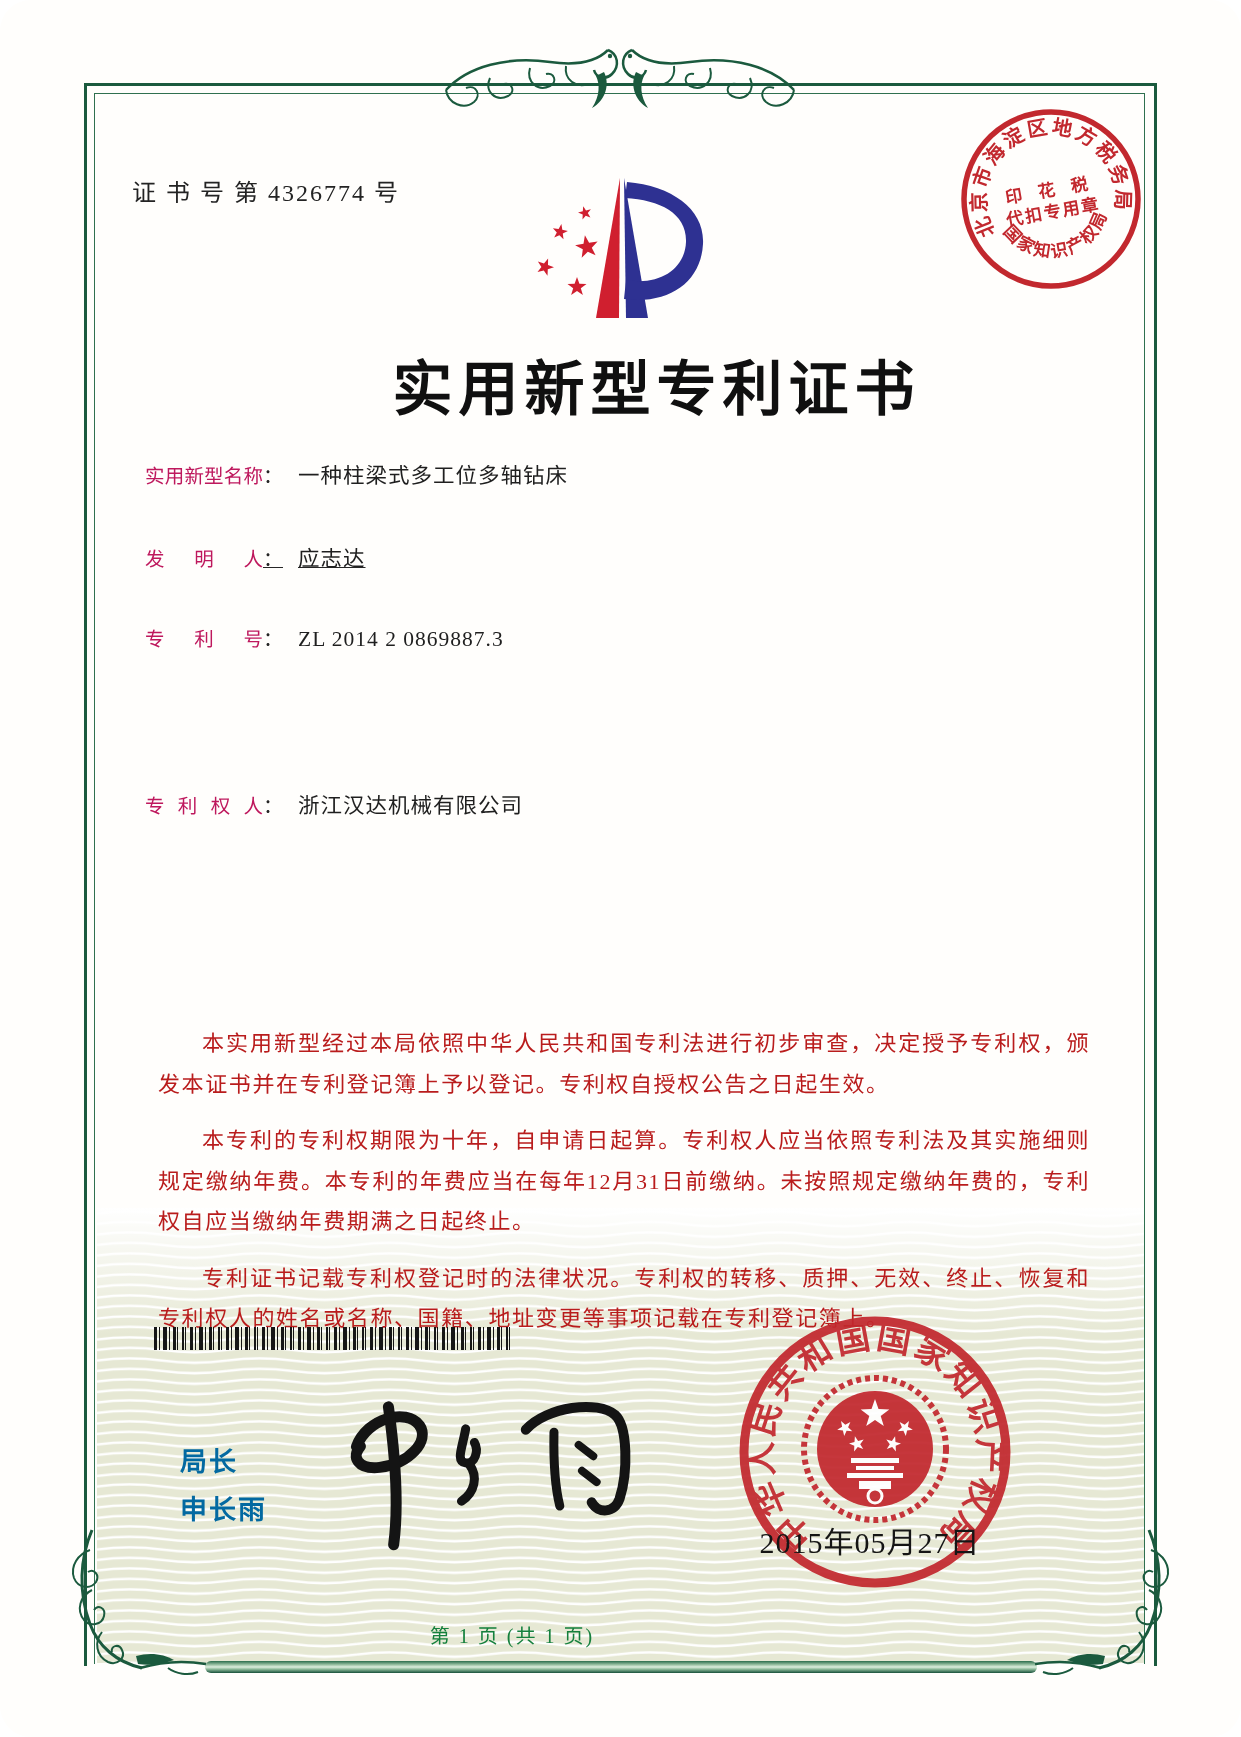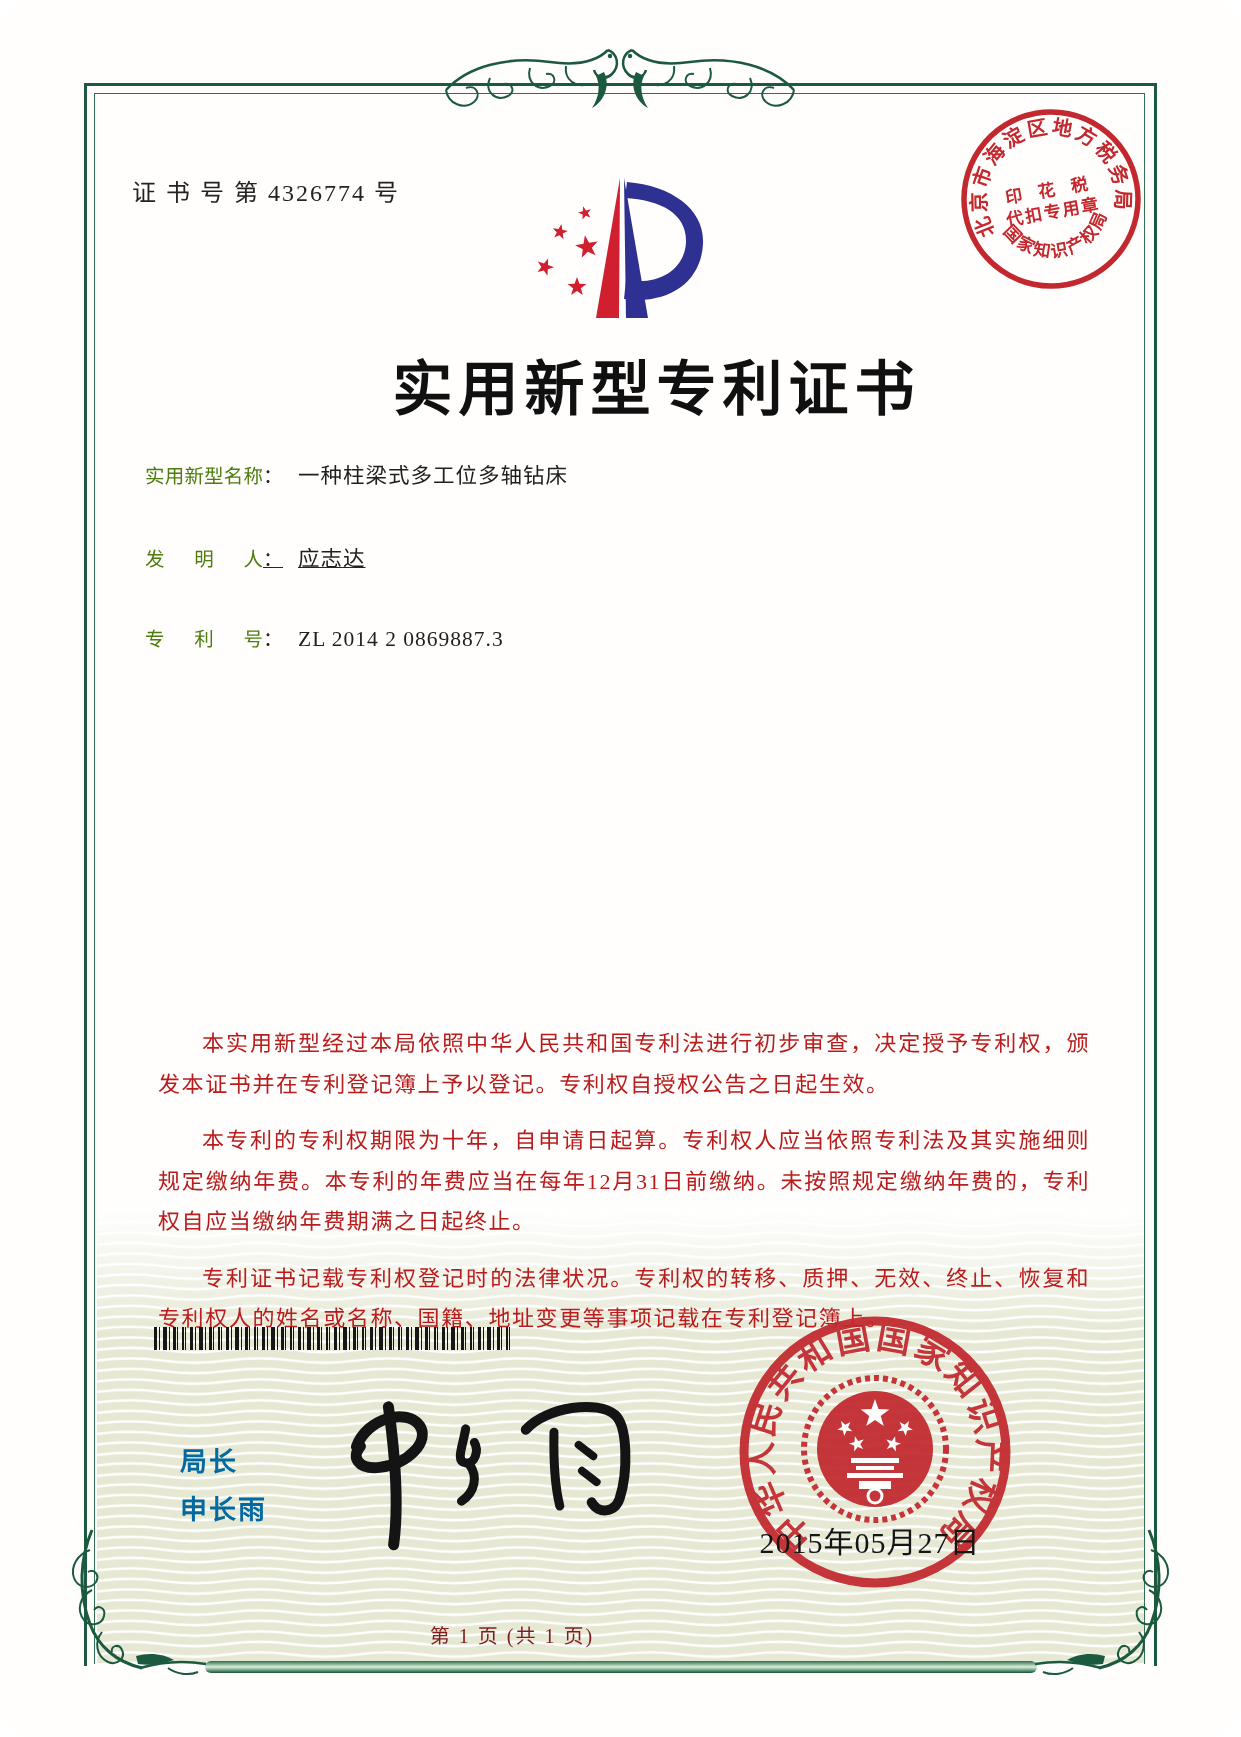--- a/index.html
+++ b/index.html
@@ -27,21 +27,21 @@
     border-radius:6px;
     background:linear-gradient(180deg,#2a6c4b 0%,#9dc3a6 32%,#ddeede 50%,#8fbb9b 68%,#17503a 100%);}
 
   .cert-no{left:132px;top:173px;font-size:24px;letter-spacing:2px;color:#232323;}
 
   .title{left:84px;top:340px;width:1073px;text-align:center;
     font-size:60px;font-weight:bold;letter-spacing:6px;color:#101010;margin-left:36px;}
 
   .field{position:absolute;left:145px;color:#262626;white-space:nowrap;}
   .flabel{display:inline-block;width:118px;font-size:19.5px;
-    text-align:justify;text-align-last:justify;color:#4d7c0f;}
+    text-align:justify;text-align-last:justify;color:#be185d;}
   .fcolon{font-size:20px;}
   .fvalue{font-size:21.5px;margin-left:15px;letter-spacing:1px;color:#1f1f1f;}
 
   .body-text{left:142px;top:1008px;width:964px;}
   .body-text p{margin:16px;font-size:22px;line-height:40.5px;text-indent:2em;
     text-align:justify;letter-spacing:1.6px;color:#b91c1c;}
 
   .barcode{position:absolute;left:154px;top:1327px;width:357px;height:23px;
     background:repeating-linear-gradient(90deg,
       #161616 0 3px,transparent 3px 5px,
@@ -53,21 +53,21 @@
       #161616 28px 30px,transparent 30px 31px,
       #161616 31px 32px,transparent 32px 36px);}
 
   .signer{font-family:"Liberation Sans","DejaVu Sans",sans-serif;
     font-size:27px;font-weight:bold;color:#0369a1;letter-spacing:2px;}
 
   .issue-date{left:715px;top:1518px;width:310px;text-align:center;
     font-size:30px;letter-spacing:1px;color:#151515;z-index:6;}
 
   .footer{left:84px;top:1620px;width:856px;text-align:center;
-    font-size:20px;color:#7f1d1d;letter-spacing:2px;z-index:5;}
+    font-size:20px;color:#15803d;letter-spacing:2px;z-index:5;}
 
   
   .stamp-ring{fill:none;stroke:var(--seal-red);stroke-width:5.5;}
   .stamp-text{fill:var(--seal-red);font-weight:bold;font-family:"Liberation Serif","DejaVu Serif",serif;}
   .seal-ring{fill:none;stroke:var(--seal-red);stroke-width:9;}
   .seal-text{fill:var(--seal-red);font-weight:bold;font-family:"Liberation Serif","DejaVu Serif",serif;}
   .wreath{fill:none;stroke:var(--seal-red);stroke-width:6;stroke-dasharray:5 4;}
   .rfill{fill:var(--seal-red);}
   .wfill{fill:#ffffff;}
   .logo-red{fill:var(--logo-red);}
@@ -169,20 +169,23 @@
 
   <div class="field" style="top:458px;">
     <span class="flabel">实用新型名称</span><span class="fcolon">：</span><span class="fvalue">一种柱梁式多工位多轴钻床</span>
   </div>
   <div class="field" style="top:541px;text-decoration:underline;">
     <span class="flabel">发明人</span><span class="fcolon">：</span><span class="fvalue">应志达</span>
   </div>
   <div class="field" style="top:623px;">
     <span class="flabel">专利号</span><span class="fcolon">：</span><span class="fvalue">ZL 2014 2 0869887.3</span>
   </div>
+  <div class="field" style="top:788px;">
+    <span class="flabel">专利权人</span><span class="fcolon">：</span><span class="fvalue">浙江汉达机械有限公司</span>
+  </div>
 
   <div class="abs body-text">
     <p>本实用新型经过本局依照中华人民共和国专利法进行初步审查，决定授予专利权，颁发本证书并在专利登记簿上予以登记。专利权自授权公告之日起生效。</p>
     <p>本专利的专利权期限为十年，自申请日起算。专利权人应当依照专利法及其实施细则规定缴纳年费。本专利的年费应当在每年12月31日前缴纳。未按照规定缴纳年费的，专利权自应当缴纳年费期满之日起终止。</p>
     <p>专利证书记载专利权登记时的法律状况。专利权的转移、质押、无效、终止、恢复和专利权人的姓名或名称、国籍、地址变更等事项记载在专利登记簿上。</p>
   </div>
 
   <div class="barcode"></div>
 
   <div class="abs signer" style="left:180px;top:1440px;">局长</div>

